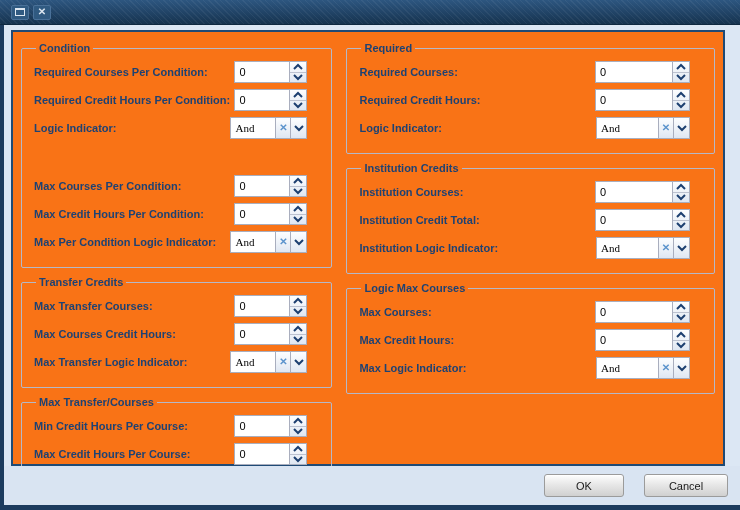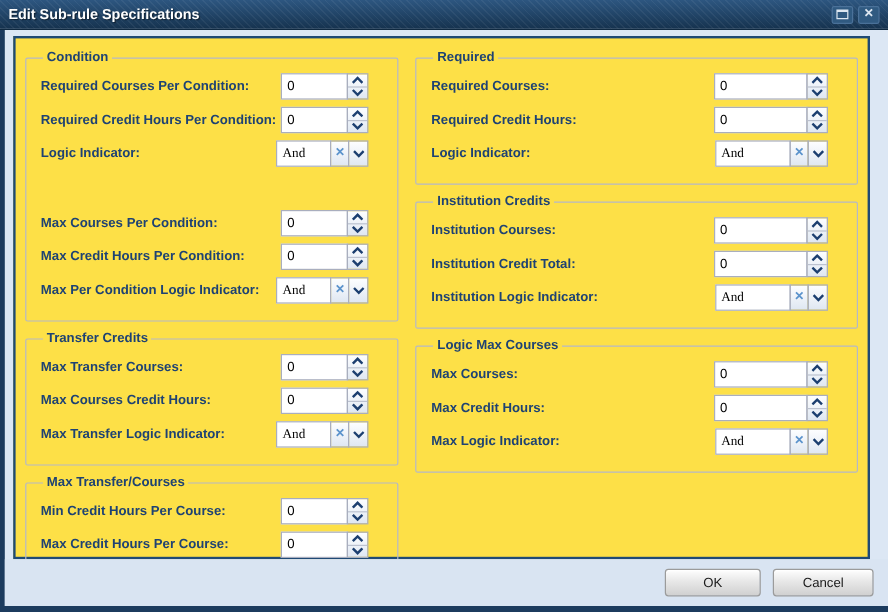--- a/index.html
+++ b/index.html
@@ -34,21 +34,21 @@
   }
   .restore-glyph { width: 10px; height: 8px; border: 1px solid #dde7f1; border-top-width: 2px; }
   .close-glyph { color: #dde7f1; font-size: 10px; font-weight: bold; line-height: 1; }
 
   .frame-left { position: absolute; left: 0; top: 25px; bottom: 0; width: 4px; background: #1c3b5e; }
   .frame-bottom { position: absolute; left: 0; right: 0; bottom: 0; height: 5px; background: #1c3b5e; }
 
   
   .panel {
     position: absolute; left: 11px; top: 30px; width: 714px; height: 436px;
-    background: #fde047; border: 2px solid #1f4a75;
+    background: #f97316; border: 2px solid #1f4a75;
     display: flex; gap: 14px; padding: 10px 8px 8px 8px;
   }
   .col { width: 338px; }
   .col-right { width: 400px; }
 
   .group {
     border: 1px solid #b5b8c7; border-radius: 2px;
     margin: 0 0 8px 0;
     padding: 1px 24px 8px 12px;
   }
@@ -92,37 +92,36 @@
   }
   .cbtn.clear { width: 16px; }
   .cbtn.arrow { width: 17px; }
   .x-glyph { color: #5b93cc; font-size: 10px; font-weight: bold; line-height: 1; }
 
   
   .footer {
     position: absolute; left: 4px; right: 0; top: 466px; bottom: 5px;
     background: #d9e4f2;
     display: flex; align-items: center; justify-content: flex-end;
-    gap: 10px; padding-right: 12px;
+    gap: 20px; padding-right: 12px;
   }
   .btn {
     height: 23px; border: 1px solid #9b9b9b; border-radius: 3px;
     background: linear-gradient(#fefefe, #e9e9e9 42%, #d0d0d0);
     box-shadow: inset 0 1px 0 #ffffff;
     font: 11px "Liberation Sans", sans-serif; color: #1a1a1a;
     cursor: pointer;
   }
   .btn.ok { width: 80px; }
   .btn.cancel { width: 84px; }
 </style>
 </head>
 <body>
 
 <div class="titlebar">
-  <span class="title">Edit Sub-rule Specifications</span>
   <span class="winbtns">
     <span class="winbtn">
       <span class="restore-glyph"></span>
     </span>
     <span class="winbtn">
       <span class="close-glyph">✕</span>
     </span>
   </span>
 </div>
 

